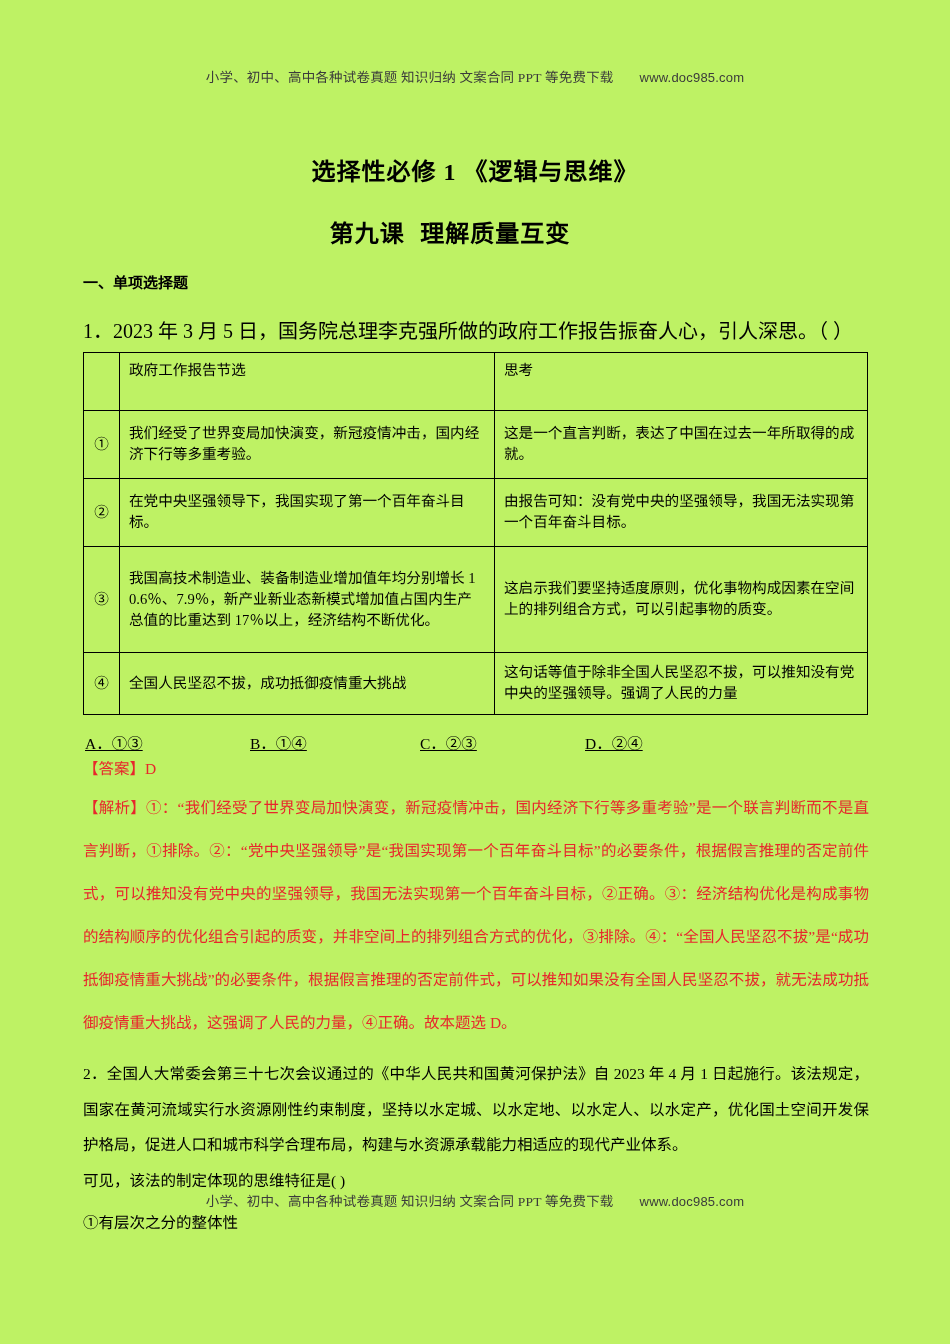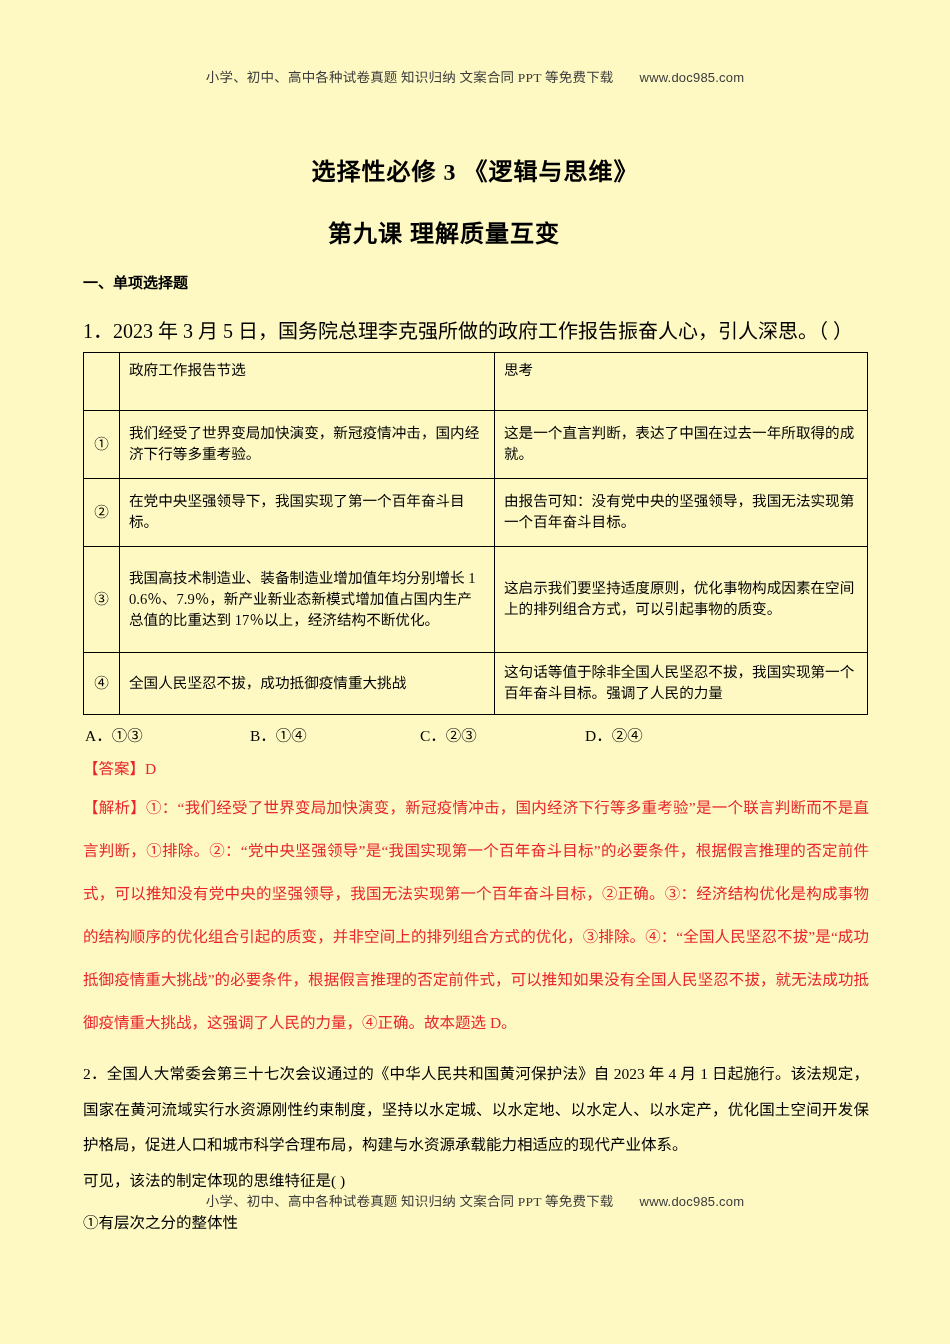--- a/index.html
+++ b/index.html
@@ -15,21 +15,21 @@
     font-family: "Liberation Serif", "DejaVu Serif", serif;
     color: #000000;
     overflow: hidden;
   }
 
   .page {
     position: absolute;
     inset: 0;
     width: 950px;
     height: 1344px;
-    background: #fef9c3;
+    background: #bef264;
   }
 
   
   .running-head,
   .running-foot {
     position: absolute;
     left: 0;
     width: 950px;
     text-align: center;
     font-family: "Liberation Serif", "DejaVu Serif", serif;
@@ -54,28 +54,28 @@
     top: 152px;
     width: 950px;
     text-align: center;
     font-size: 24px;
     font-weight: bold;
     letter-spacing: 1px;
     font-family: "Liberation Serif", "DejaVu Serif", serif;
   }
   .doc-subtitle {
     position: absolute;
-    left: 1px;
+    left: 7px;
     top: 214px;
     width: 886px;
     text-align: center;
     font-size: 24px;
     font-weight: bold;
     letter-spacing: 1px;
-    font-family: Liberation Serif, serif;
+    font-family: Liberation Mono, monospace;
   }
 
   
   .content {
     position: absolute;
     left: 83px;
     top: 272px;
     width: 786px;
   }
 
@@ -129,22 +129,23 @@
   .options {
     position: relative;
     height: 30px;
     font-size: 15.5px;
     line-height: 28px;
     margin-top: 3px;
     margin-bottom: 4px;
   }
   .options .opt {
     position: absolute;
-    top: 4px;
+    top: 12px;
     white-space: nowrap;
+    text-decoration: underline;
   }
   .opt-a { left: 2px; }
   .opt-b { left: 167px; }
   .opt-c { left: 337px; }
   .opt-d { left: 502px; }
 
   
   .answer-line,
   .analysis {
     color: #e8262c;
@@ -195,21 +196,21 @@
 </style>
 </head>
 <body>
 
 <div class="page">
 
   <div class="running-head">
     <span>小学、初中、高中各种试卷真题 知识归纳 文案合同 PPT 等免费下载</span><span class="url">www.doc985.com</span>
   </div>
 
-  <div class="doc-title">选择性必修 3 《逻辑与思维》</div>
+  <div class="doc-title">选择性必修 1 《逻辑与思维》</div>
   <div class="doc-subtitle">第九课 理解质量互变</div>
 
   <div class="content">
 
     <div class="section-head">一、单项选择题</div>
 
     <div class="q-line">1．2023 年 3 月 5 日，国务院总理李克强所做的政府工作报告振奋人心，引人深思。（  ）</div>
 
     <table class="q-table">
       <colgroup>
@@ -234,21 +235,21 @@
           <td class="col-b">由报告可知：没有党中央的坚强领导，我国无法实现第一个百年奋斗目标。</td>
         </tr>
         <tr class="r3">
           <td class="col-idx">③</td>
           <td class="col-a">我国高技术制造业、装备制造业增加值年均分别增长 10.6％、7.9％，新产业新业态新模式增加值占国内生产总值的比重达到 17％以上，经济结构不断优化。</td>
           <td class="col-b">这启示我们要坚持适度原则，优化事物构成因素在空间上的排列组合方式，可以引起事物的质变。</td>
         </tr>
         <tr class="r4">
           <td class="col-idx">④</td>
           <td class="col-a">全国人民坚忍不拔，成功抵御疫情重大挑战</td>
-          <td class="col-b">这句话等值于除非全国人民坚忍不拔，我国实现第一个百年奋斗目标。强调了人民的力量</td>
+          <td class="col-b">这句话等值于除非全国人民坚忍不拔，可以推知没有党中央的坚强领导。强调了人民的力量</td>
         </tr>
       </tbody>
     </table>
 
     <div class="options">
       <span class="opt opt-a">A．①③</span>
       <span class="opt opt-b">B．①④</span>
       <span class="opt opt-c">C．②③</span>
       <span class="opt opt-d">D．②④</span>
     </div>

